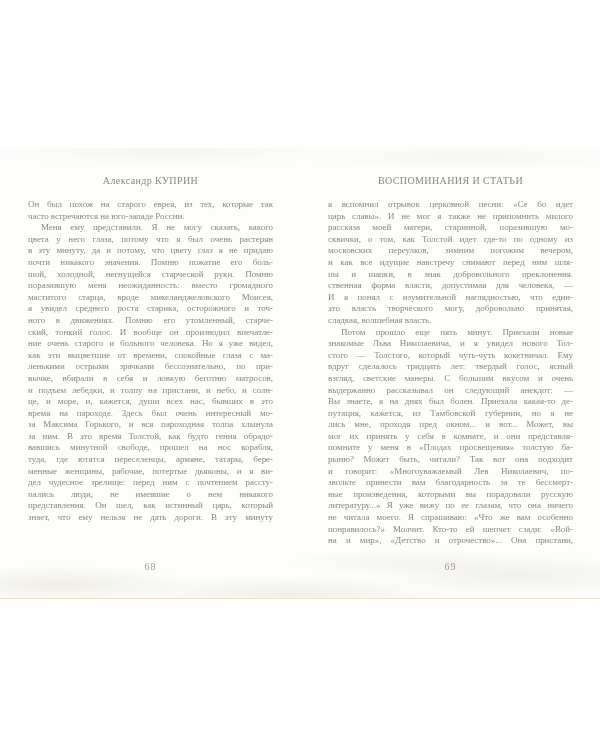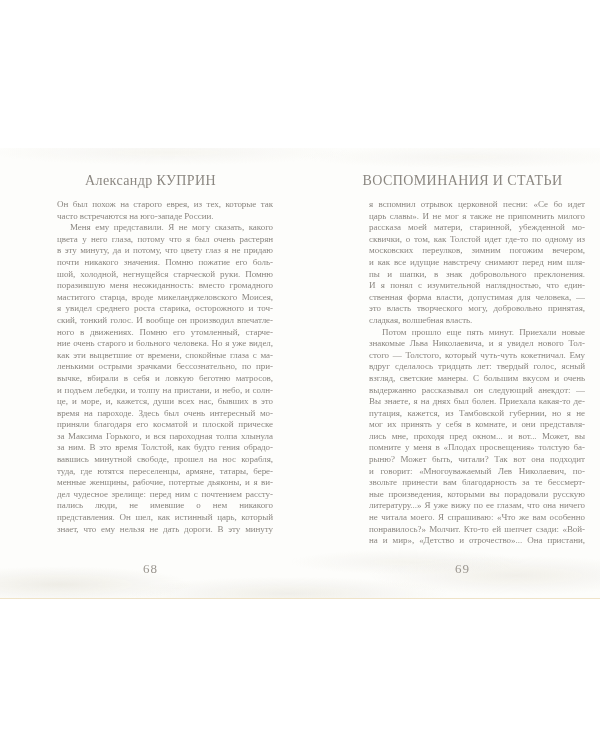--- a/index.html
+++ b/index.html
@@ -32,58 +32,57 @@
       radial-gradient(ellipse 240px 16px at 78% 2%, rgba(233,230,222,0.30), rgba(233,230,222,0) 70%);
     border-bottom: 1px solid rgba(228,206,158,0.55);
   }
   .page {
     position: absolute;
     top: 0;
     width: 245px;
     height: 450px;
   }
   .page-left  { left: 28px; }
-  .page-right { left: 340px; text-decoration: underline; }
+  .page-right { left: 328px; text-decoration: underline; }
   .running-head {
     position: absolute;
     top: 28px;
     left: 0;
     width: 100%;
     text-align: center;
-    font-size: 14px;
+    font-size: 10px;
     line-height: 10px;
     color: #8b8781;
     letter-spacing: 0.4px;
   }
   .textblock {
     position: absolute;
     top: 51px;
     left: 0;
     width: 100%;
   }
   .line {
     font-size: 9px;
     line-height: 11.6px;
     height: 11.6px;
     overflow: hidden;
     color: #8a8680;
     letter-spacing: -0.05px;
     text-align: justify;
     text-align-last: justify;
-    margin-left: 29px;
   }
   .line.indent   { text-indent: 13px; }
   .line.para-end { text-align-last: left; }
   .folio {
     position: absolute;
     top: 413px;
     left: 0;
     width: 100%;
     text-align: center;
-    font-size: 13px;
+    font-size: 10px;
     color: #9b968f;
     letter-spacing: 1px;
   }
 </style>
 </head>
 <body>
 
 <div class="stage">
   <div class="scan">
 
@@ -93,67 +92,66 @@
           <div class="line">Он был похож на старого еврея, из тех, которые так</div>
           <div class="line para-end">часто встречаются на юго-западе России.</div>
           <div class="line indent">Меня ему представили. Я не могу сказать, какого</div>
           <div class="line">цвета у него глаза, потому что я был очень растерян</div>
           <div class="line">в эту минуту, да и потому, что цвету глаз я не придаю</div>
           <div class="line">почти никакого значения. Помню пожатие его боль-</div>
           <div class="line">шой, холодной, негнущейся старческой руки. Помню</div>
           <div class="line">поразившую меня неожиданность: вместо громадного</div>
           <div class="line">маститого старца, вроде микеланджеловского Моисея,</div>
           <div class="line">я увидел среднего роста старика, осторожного и точ-</div>
+          <div class="line">ного в движениях. Помню его утомленный, старче-</div>
           <div class="line">ский, тонкий голос. И вообще он производил впечатле-</div>
-          <div class="line">ного в движениях. Помню его утомленный, старче-</div>
           <div class="line">ние очень старого и больного человека. Но я уже видел,</div>
           <div class="line">как эти выцветшие от времени, спокойные глаза с ма-</div>
           <div class="line">ленькими острыми зрачками бессознательно, по при-</div>
           <div class="line">вычке, вбирали в себя и ловкую беготню матросов,</div>
           <div class="line">и подъем лебедки, и толпу на пристани, и небо, и солн-</div>
           <div class="line">це, и море, и, кажется, души всех нас, бывших в это</div>
           <div class="line">время на пароходе. Здесь был очень интересный мо-</div>
-          <div class="line">приняли благодаря его косматой и плоской прическе</div>
           <div class="line">за Максима Горького, и вся пароходная толпа хлынула</div>
           <div class="line">за ним. В это время Толстой, как будто гения обрадо-</div>
           <div class="line">вавшись минутной свободе, прошел на нос корабля,</div>
           <div class="line">туда, где ютятся переселенцы, армяне, татары, бере-</div>
           <div class="line">менные женщины, рабочие, потертые дьяконы, и я ви-</div>
           <div class="line">дел чудесное зрелище: перед ним с почтением рассту-</div>
           <div class="line">пались люди, не имевшие о нем никакого</div>
           <div class="line">представления. Он шел, как истинный царь, который</div>
           <div class="line">знает, что ему нельзя не дать дороги. В эту минуту</div>
         </div>
       <div class="folio">68</div>
     </section>
 
     <section class="page page-right">
       <div class="running-head">ВОСПОМИНАНИЯ И СТАТЬИ</div>
       <div class="textblock">
           <div class="line">я вспомнил отрывок церковной песни: «Се бо идет</div>
           <div class="line">царь славы». И не мог я также не припомнить милого</div>
-          <div class="line">рассказа моей матери, старинной, убежденной мо-</div>
+          <div class="line">рассказа моей матери, старинной, поразившую мо-</div>
           <div class="line">сквички, о том, как Толстой идет где-то по одному из</div>
           <div class="line">московских переулков, зимним погожим вечером,</div>
           <div class="line">и как все идущие навстречу снимают перед ним шля-</div>
           <div class="line">пы и шапки, в знак добровольного преклонения.</div>
+          <div class="line">ственная форма власти, допустимая для человека, —</div>
           <div class="line">И я понял с изумительной наглядностью, что един-</div>
-          <div class="line">ственная форма власти, допустимая для человека, —</div>
           <div class="line">это власть творческого могу, добровольно принятая,</div>
           <div class="line para-end">сладкая, волшебная власть.</div>
           <div class="line indent">Потом прошло еще пять минут. Приехали новые</div>
           <div class="line">знакомые Льва Николаевича, и я увидел нового Тол-</div>
           <div class="line">стого — Толстого, который чуть-чуть кокетничал. Ему</div>
           <div class="line">вдруг сделалось тридцать лет: твердый голос, ясный</div>
           <div class="line">взгляд, светские манеры. С большим вкусом и очень</div>
           <div class="line">выдержанно рассказывал он следующий анекдот: —</div>
           <div class="line">Вы знаете, я на днях был болен. Приехала какая-то де-</div>
           <div class="line">путация, кажется, из Тамбовской губернии, но я не</div>
+          <div class="line">лись мне, проходя пред окном... и вот... Может, вы</div>
           <div class="line">мог их принять у себя в комнате, и они представля-</div>
-          <div class="line">лись мне, проходя пред окном... и вот... Может, вы</div>
           <div class="line">помните у меня в «Плодах просвещения» толстую ба-</div>
           <div class="line">рыню? Может быть, читали? Так вот она подходит</div>
           <div class="line">и говорит: «Многоуважаемый Лев Николаевич, по-</div>
           <div class="line">звольте принести вам благодарность за те бессмерт-</div>
           <div class="line">ные произведения, которыми вы порадовали русскую</div>
           <div class="line">литературу...» Я уже вижу по ее глазам, что она ничего</div>
           <div class="line">не читала моего. Я спрашиваю: «Что же вам особенно</div>
           <div class="line">понравилось?» Молчит. Кто-то ей шепчет сзади: «Вой-</div>
           <div class="line">на и мир», «Детство и отрочество»... Она пристани,</div>
         </div>

